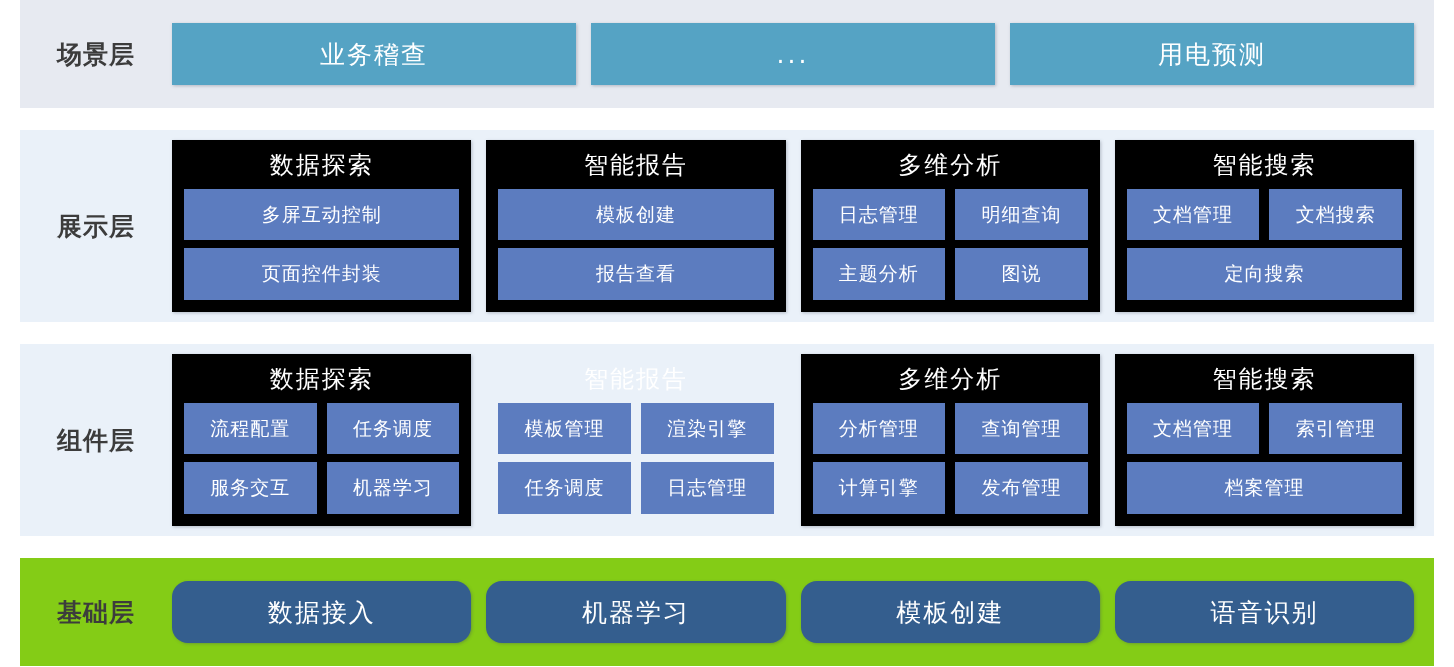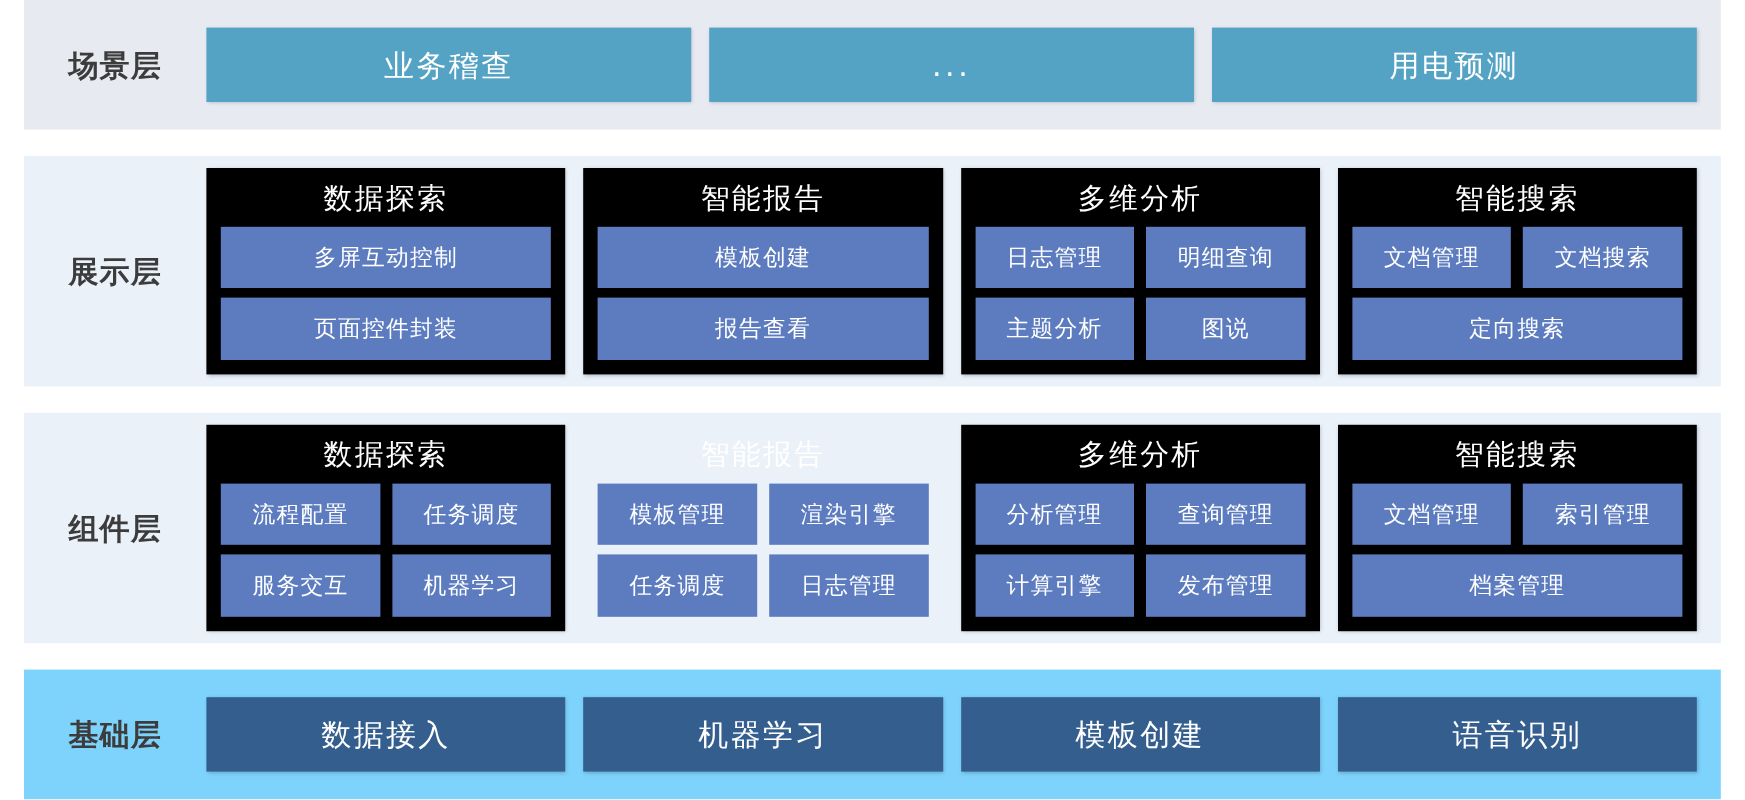--- a/index.html
+++ b/index.html
@@ -114,27 +114,27 @@
     display:flex;
     align-items:center;
     justify-content:center;
     font-size:19px;
     letter-spacing:1px;
     min-height:44px;
   }
 
   
   .band.foundation{
-    background:#7dd3fc;
+    background:#84cc16;
     height:108px;
   }
   .foundation-box{
     flex:1 1 0;
     background:#345e8e;
-    border-radius:0;
+    border-radius:16px;
     box-shadow:1px 1px 3px rgba(60,75,100,.35);
     display:flex;
     align-items:center;
     justify-content:center;
     height:62px;
     color:#ffffff;
     font-size:25px;
     letter-spacing:2px;
   }
 </style>

